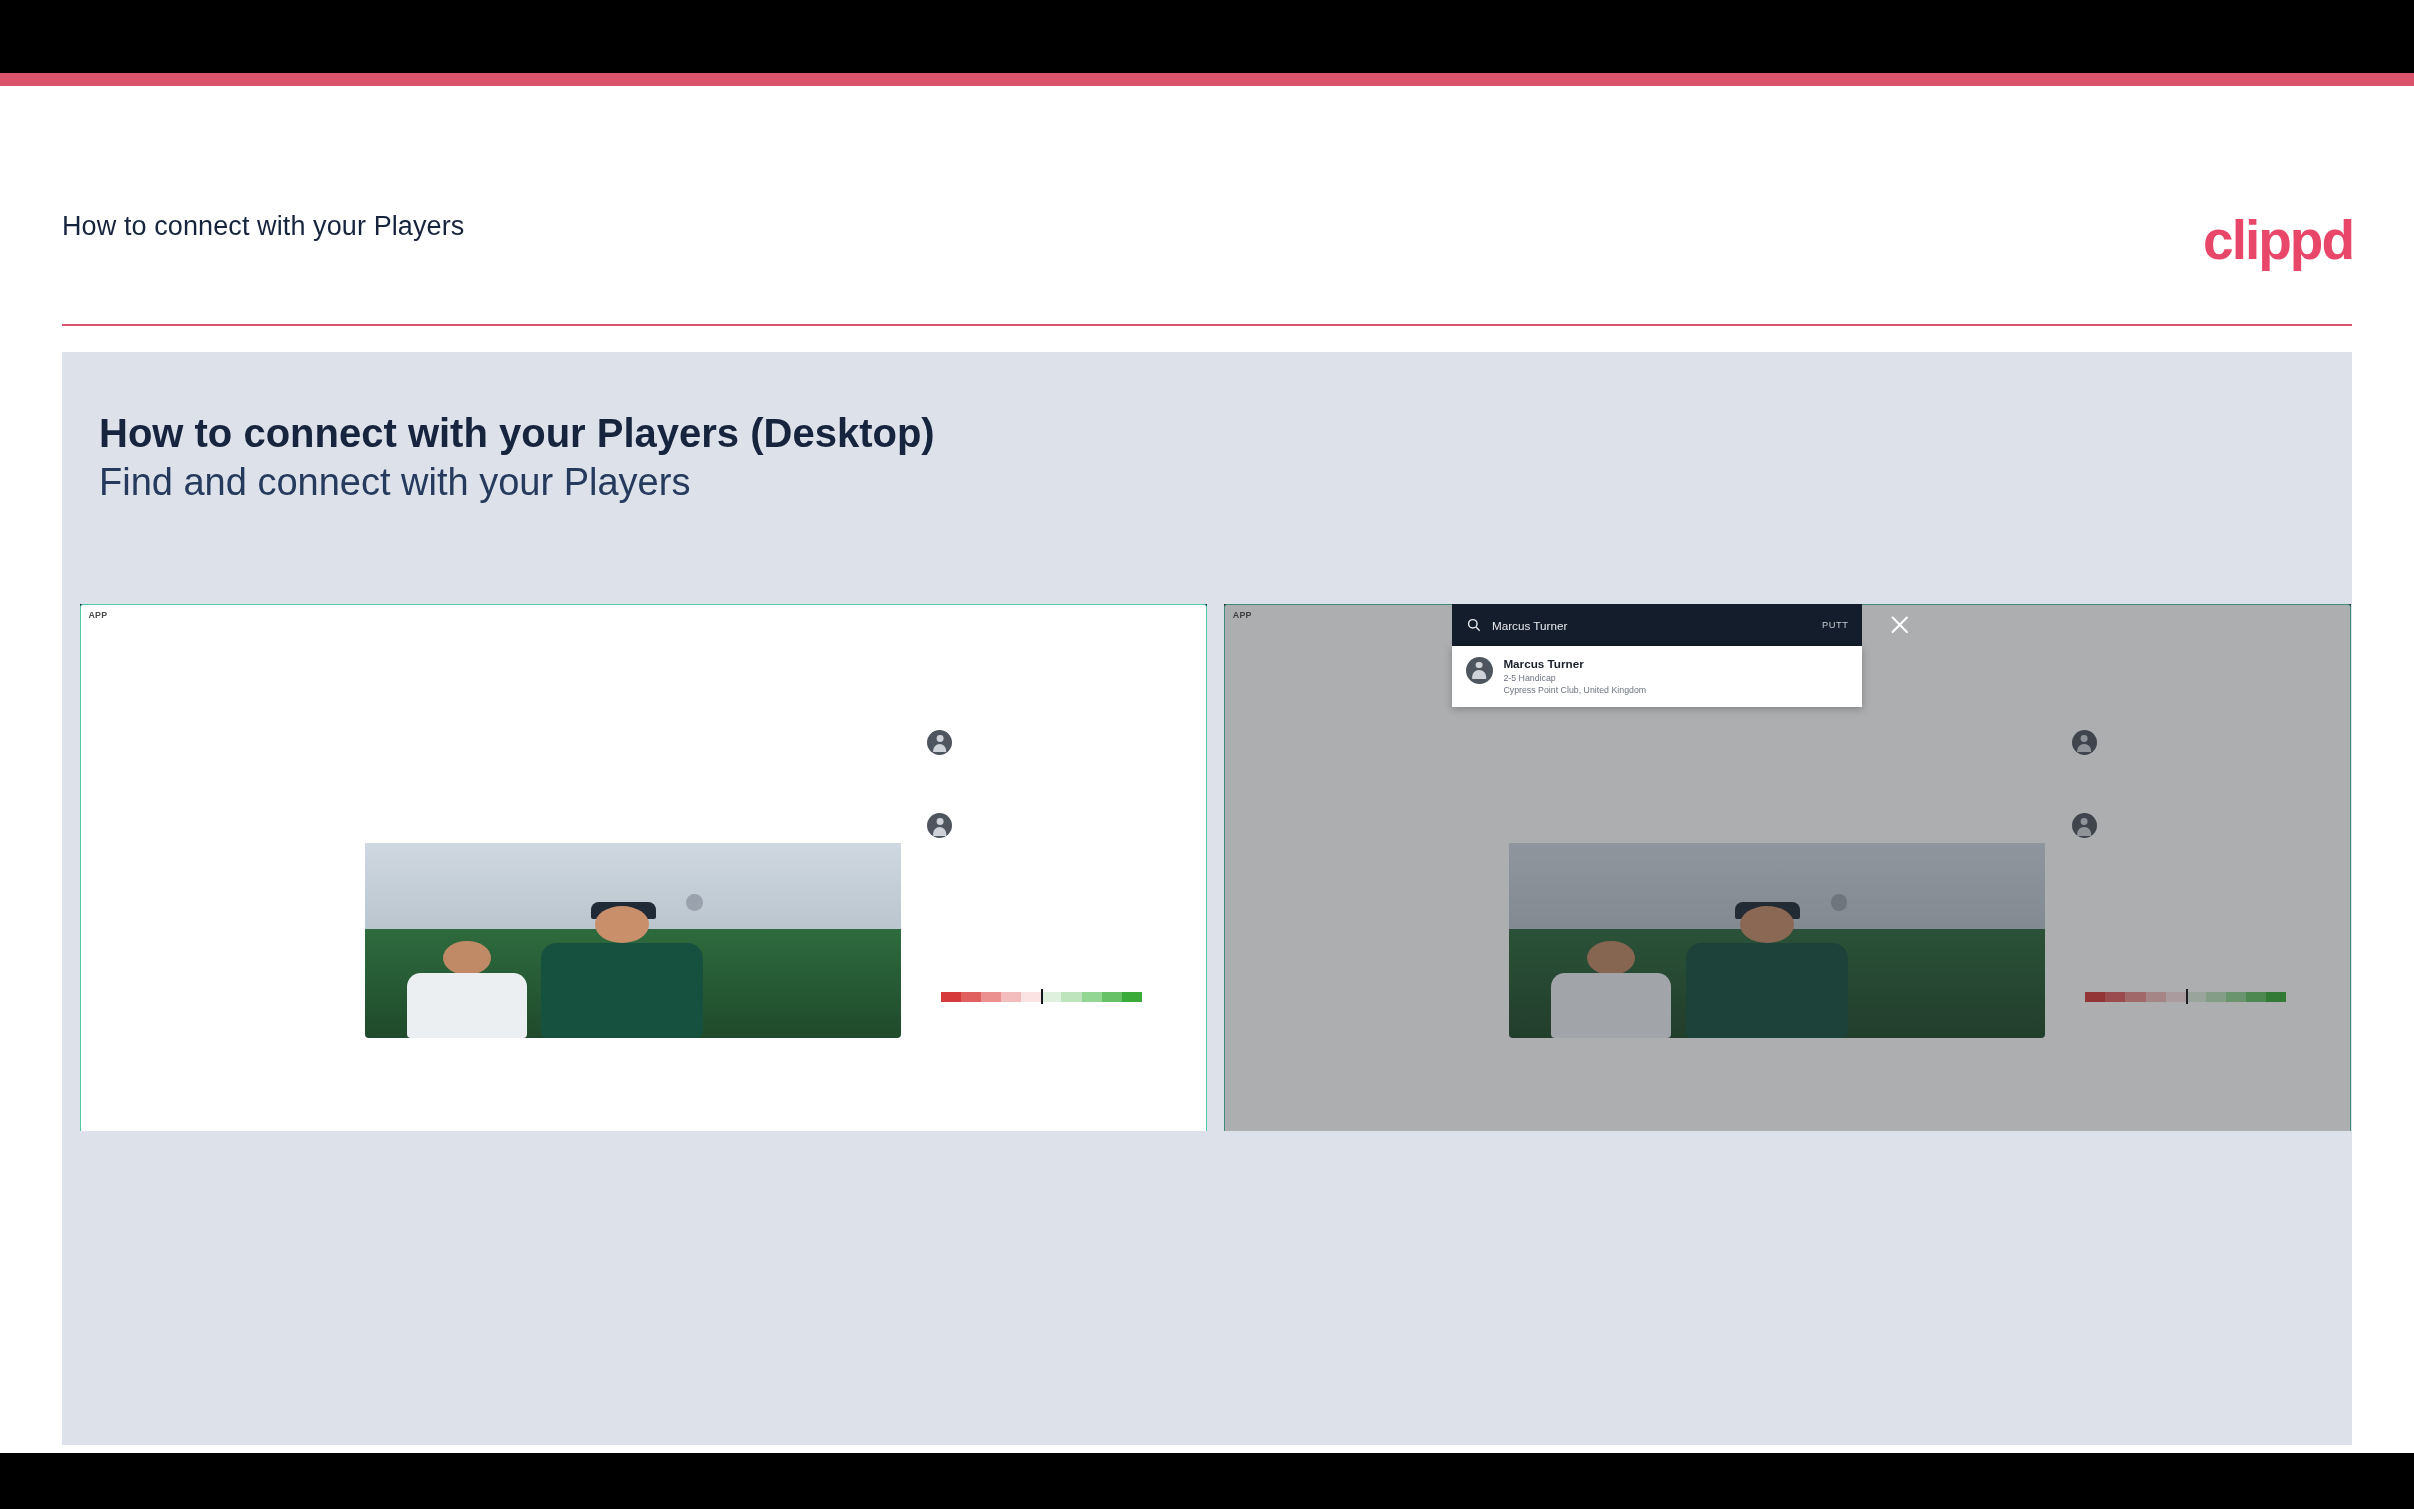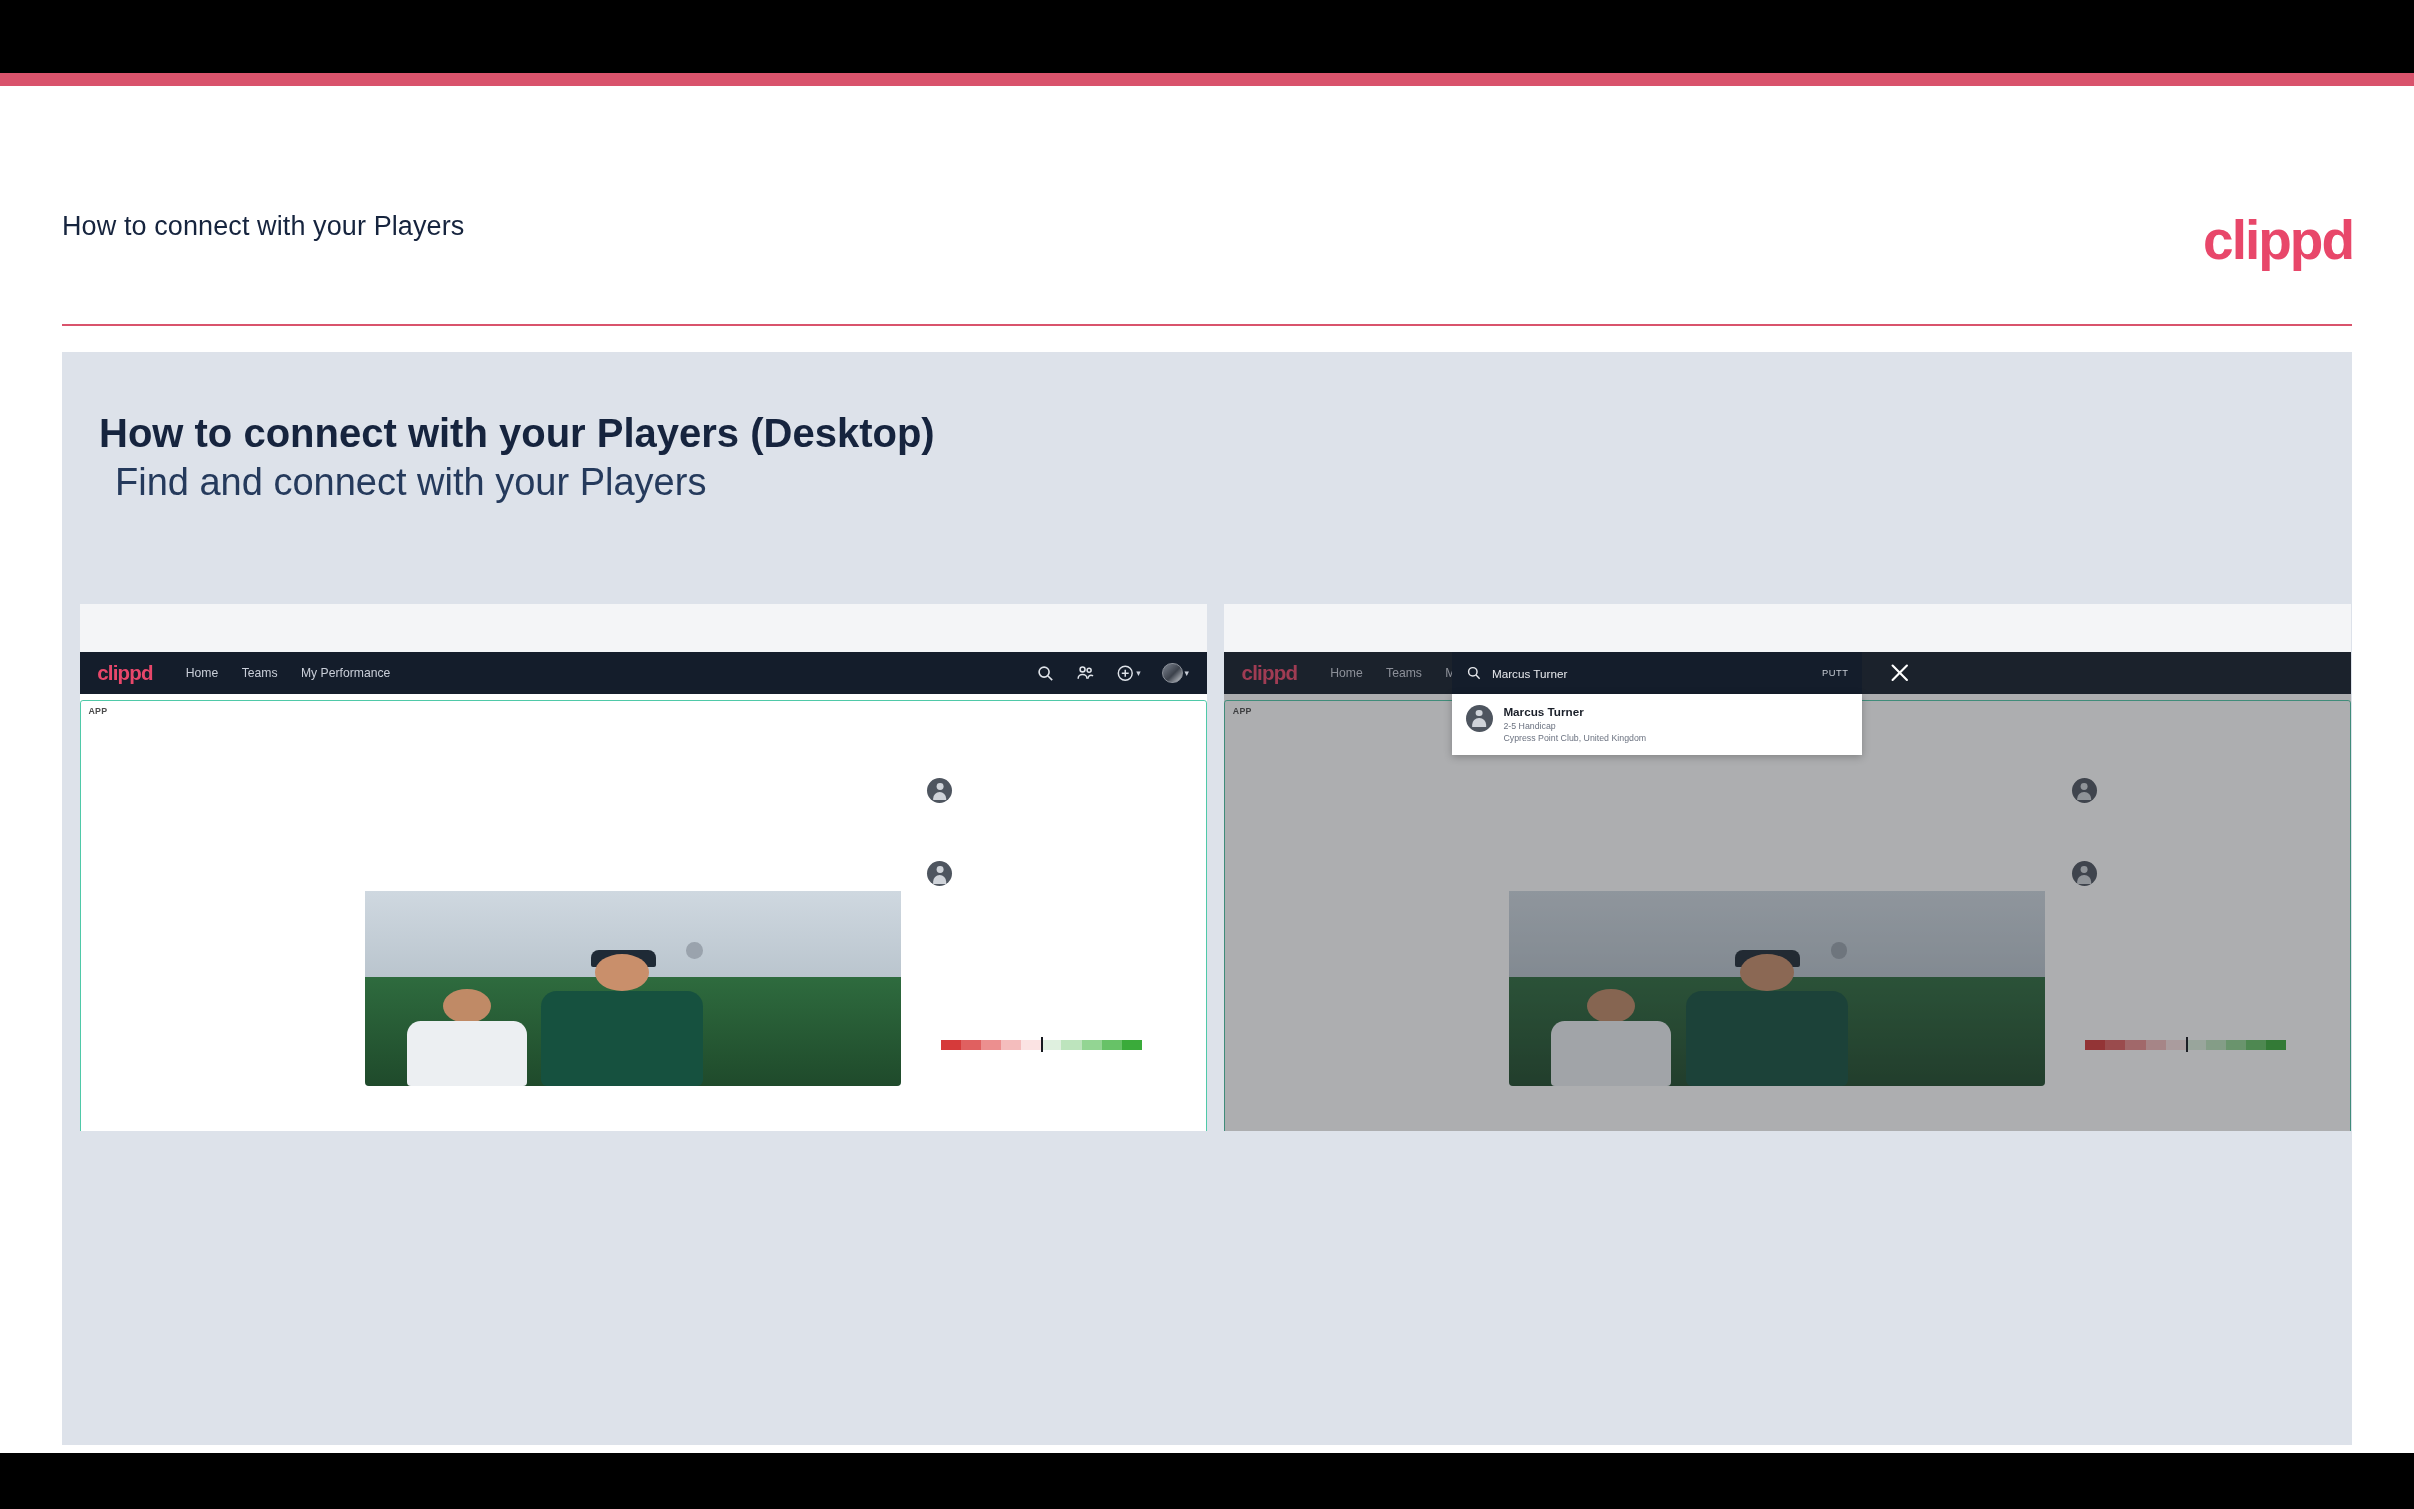--- a/index.html
+++ b/index.html
@@ -36,41 +36,41 @@
     position:absolute; left:62px; top:266px; width:2290px; height:1093px;
     background:#dde2ea;
   }
 
   .h1 {
     position:absolute; left:37px; top:59px;
     font-size:40px; font-weight:700; color:#16243e; white-space:nowrap;
   }
   .h2 {
     position:absolute; left:37px; top:109px;
-    font-size:38px; font-weight:400; color:#253a5c; white-space:nowrap;margin-left:16px;
+    font-size:38px; font-weight:400; color:#253a5c; white-space:nowrap;
   }
 
   
   .caption {
     position:absolute; font-size:30px; line-height:1.22;
     color:#16243e; font-weight:400; width:585px;
   }
   .caption.one { left:31px; top:853px; }
   .caption.two { left:1175px; top:853px; }
 
   
   .shot {
     position:absolute; overflow:hidden; background:#f4f5f7;
     font-family:"Liberation Sans", sans-serif;
   }
   .shot.left  { left:17.6px;  top:252px; width:1127px; height:527px; }
   .shot.right { left:1162px; top:252px; width:1127px; height:527px; }
 
   
-  .app { position:absolute; left:0; top:0; width:1127px; height:741px; background:#f0f2f5;margin-top:48px; }
+  .app { position:absolute; left:0; top:0; width:1127px; height:741px; background:#f0f2f5; }
 
   
   .navbar {
     position:relative; height:42px; background:#141d2b;
     display:flex; align-items:center; padding:0 17.6px;
   }
   .nav-logo { color:#e8476a; font-size:20.5px; font-weight:800; letter-spacing:-0.8px; }
   .nav-links { display:flex; gap:23.4px; margin-left:33px; }
   .nav-links span { color:#c9ced8; font-size:12.2px; }
   .nav-right { margin-left:auto; display:flex; align-items:center; gap:21.5px; }

